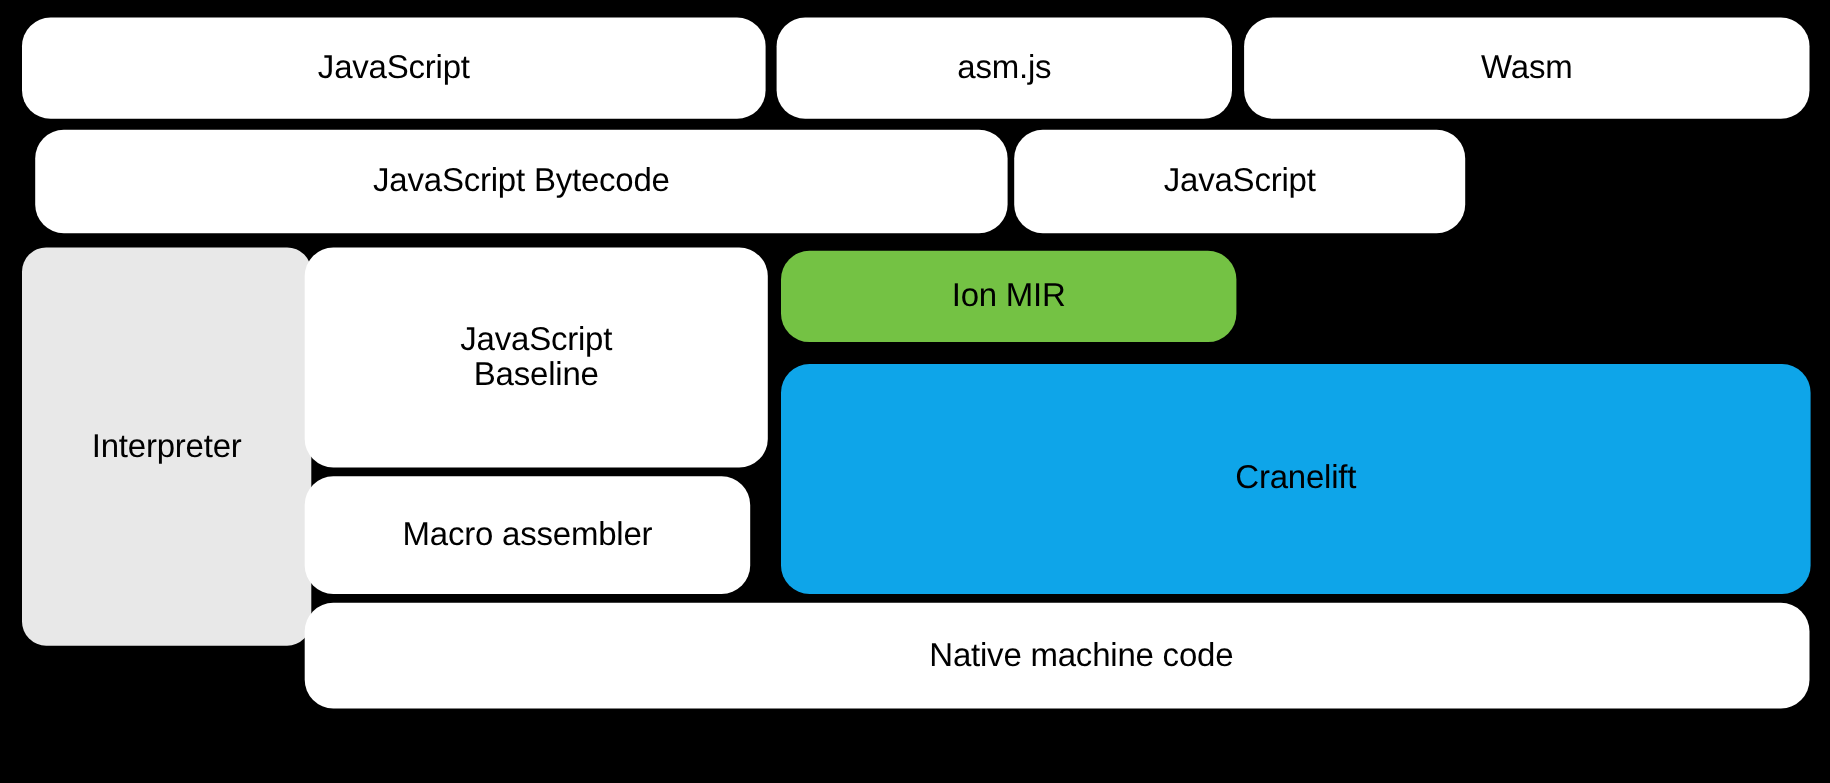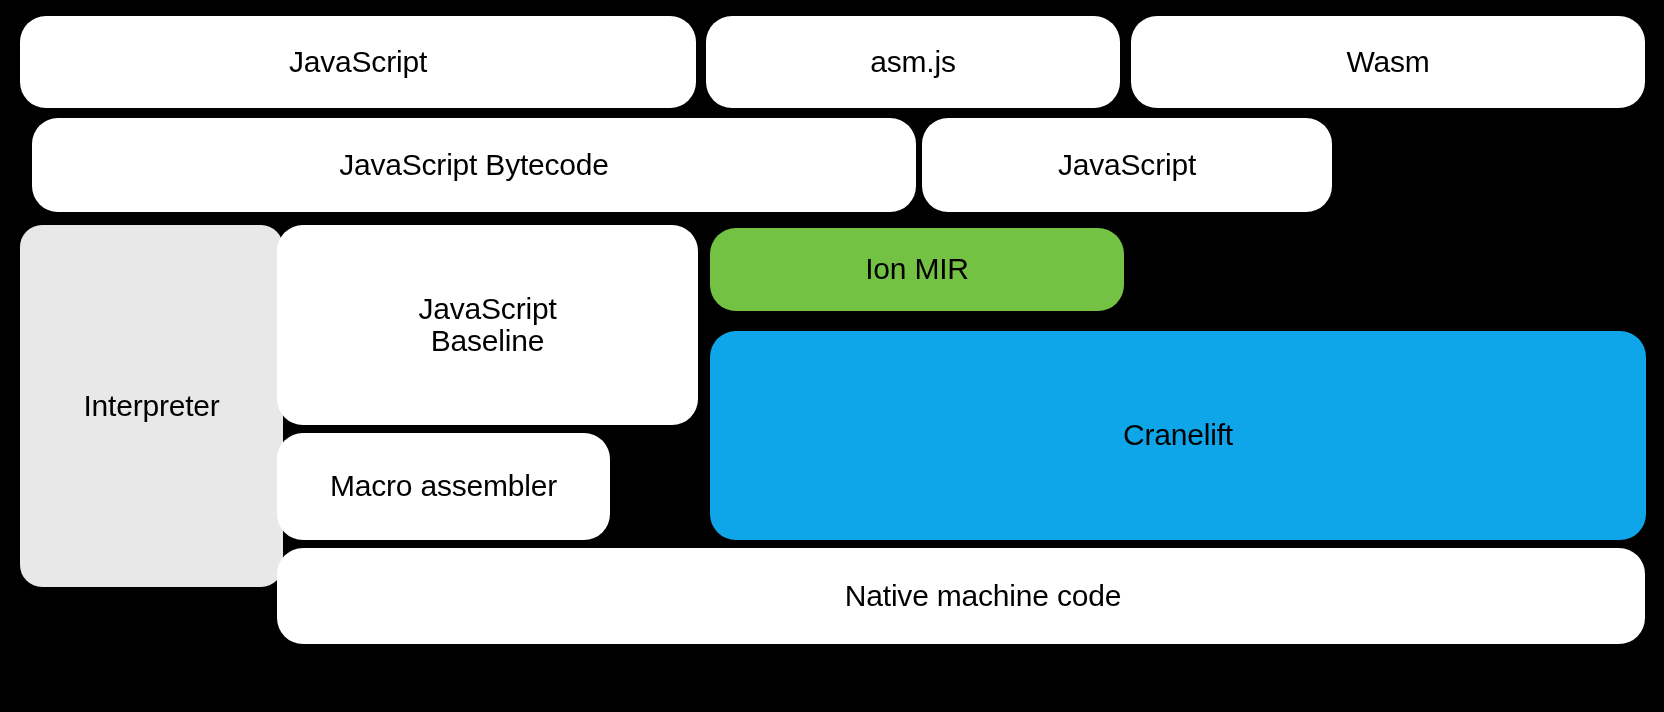--- a/index.html
+++ b/index.html
@@ -46,21 +46,21 @@
   .n-wasm            { left: 1131px; top: 16px;  width: 514px; height: 92px; }
 
   
   .n-js-bytecode     { left: 32px;   top: 118px; width: 884px; height: 94px; }
   .n-baldrmonkey     { left: 922px;  top: 118px; width: 410px; height: 94px; }
 
   
   .n-interpreter     { left: 20px;   top: 225px; width: 263px; height: 362px;
                        border-radius: 22px; }
   .n-js-baseline     { left: 277px;  top: 225px; width: 421px; height: 200px; }
-  .n-macro-assembler { left: 277px;  top: 433px; width: 333px; height: 107px; }
+  .n-macro-assembler { left: 277px;  top: 433px; width: 405px; height: 107px; }
   .n-ion-mir         { left: 710px;  top: 228px; width: 414px; height: 83px; }
   .n-cranelift       { left: 710px;  top: 331px; width: 936px; height: 209px; }
 
   
   .n-native-code     { left: 277px;  top: 548px; width: 1368px; height: 96px; padding-left: 44px; }
 </style>
 </head>
 <body>
 
 <div id="diagram-root">

